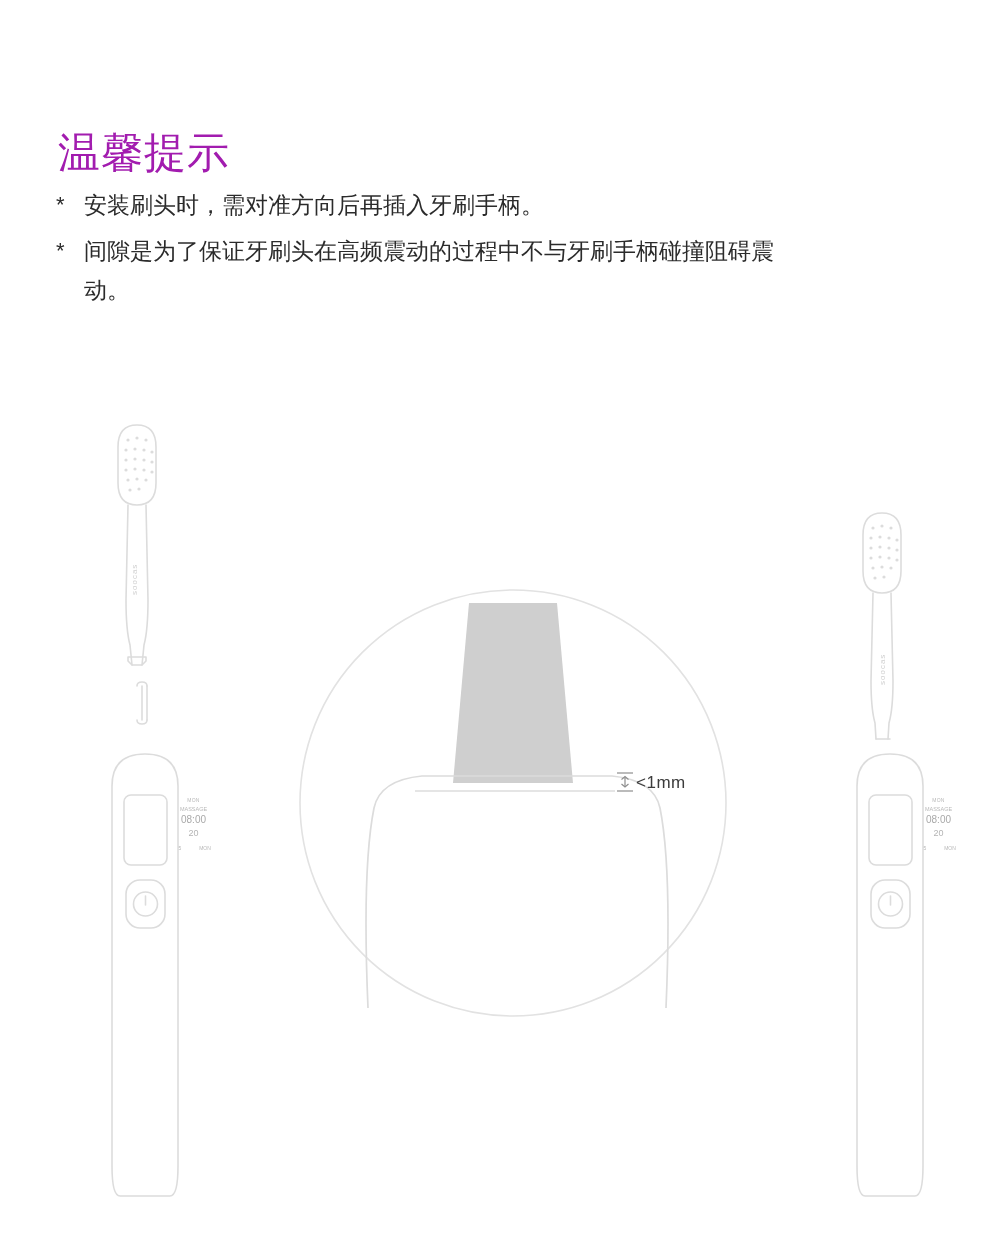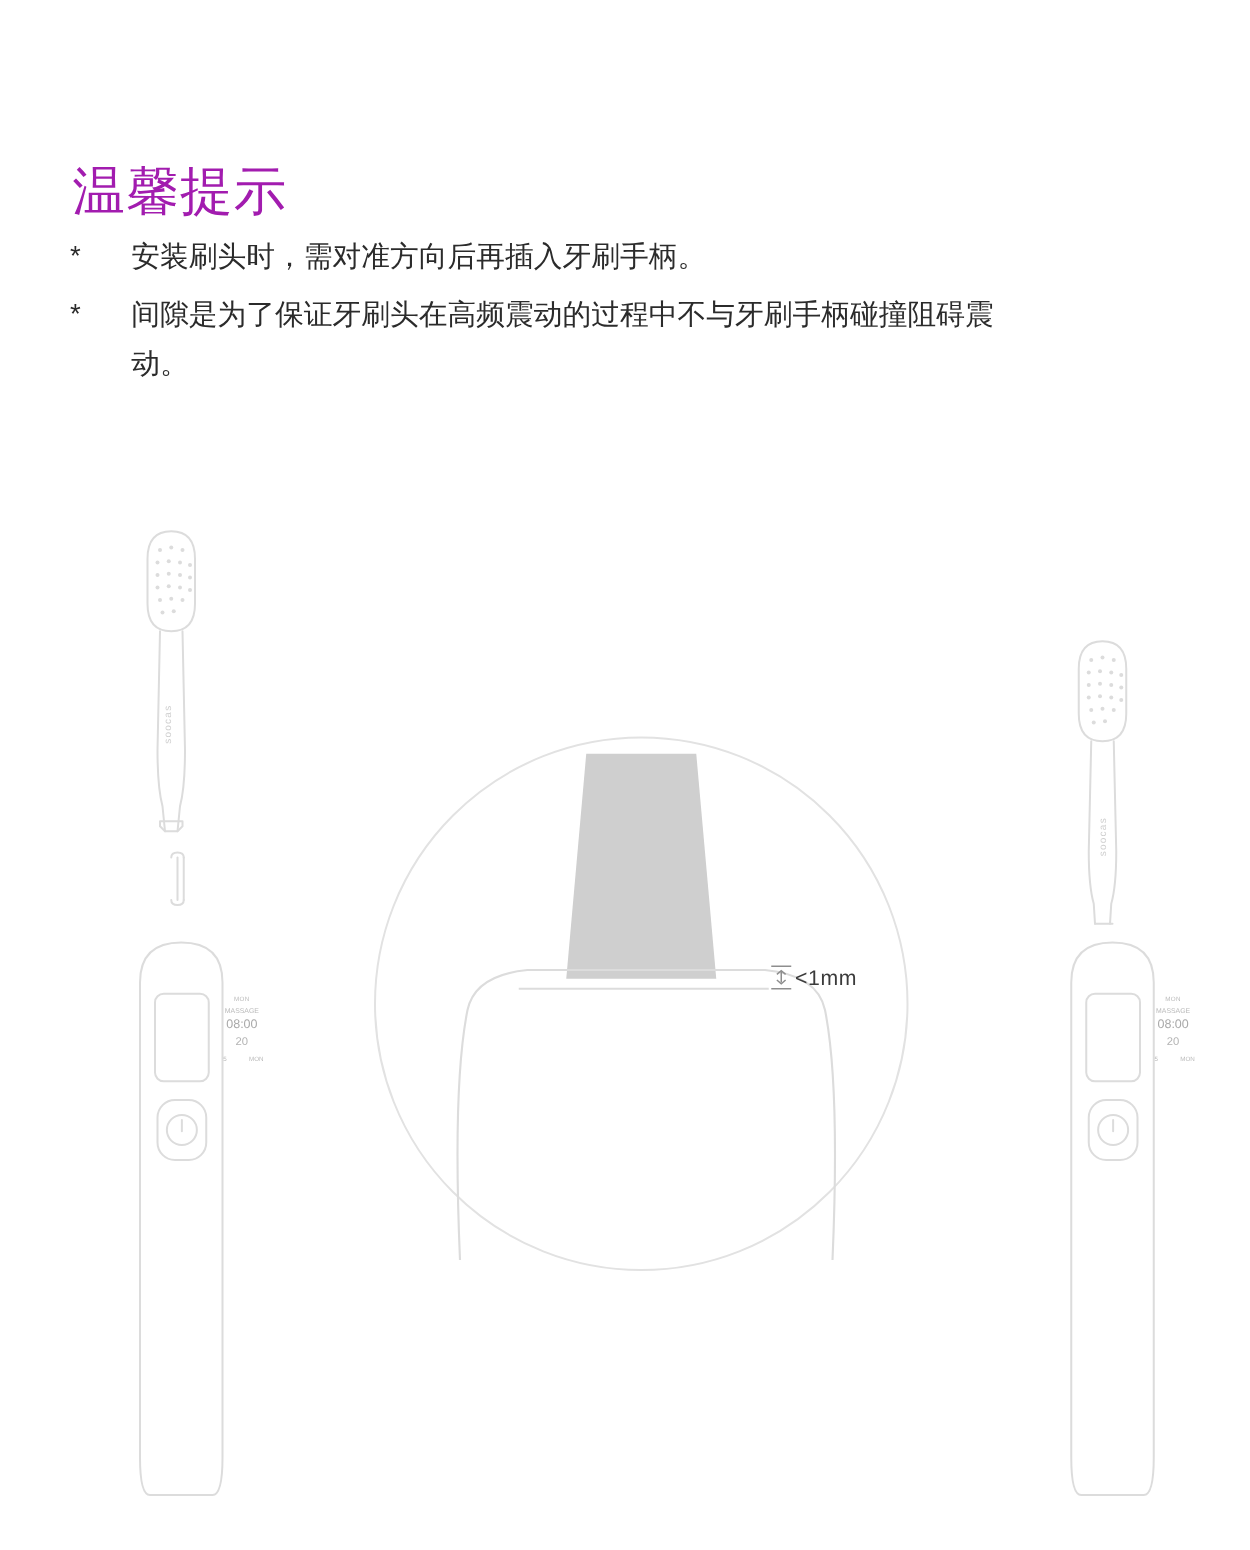--- a/index.html
+++ b/index.html
@@ -45,21 +45,20 @@
   }
   .note-bullet {
     width: 28px;
     flex: 0 0 28px;
     font-size: 22px;
     line-height: 1.72;
     color: #2b2b2b;
   }
   .note-text {
     flex: 1;
-    margin-left: 21px;
   }
 
   
   .illustration {
     position: absolute;
     left: 16px;
     top: 0;
     width: 1000px;
     height: 1240px;
     pointer-events: none;

